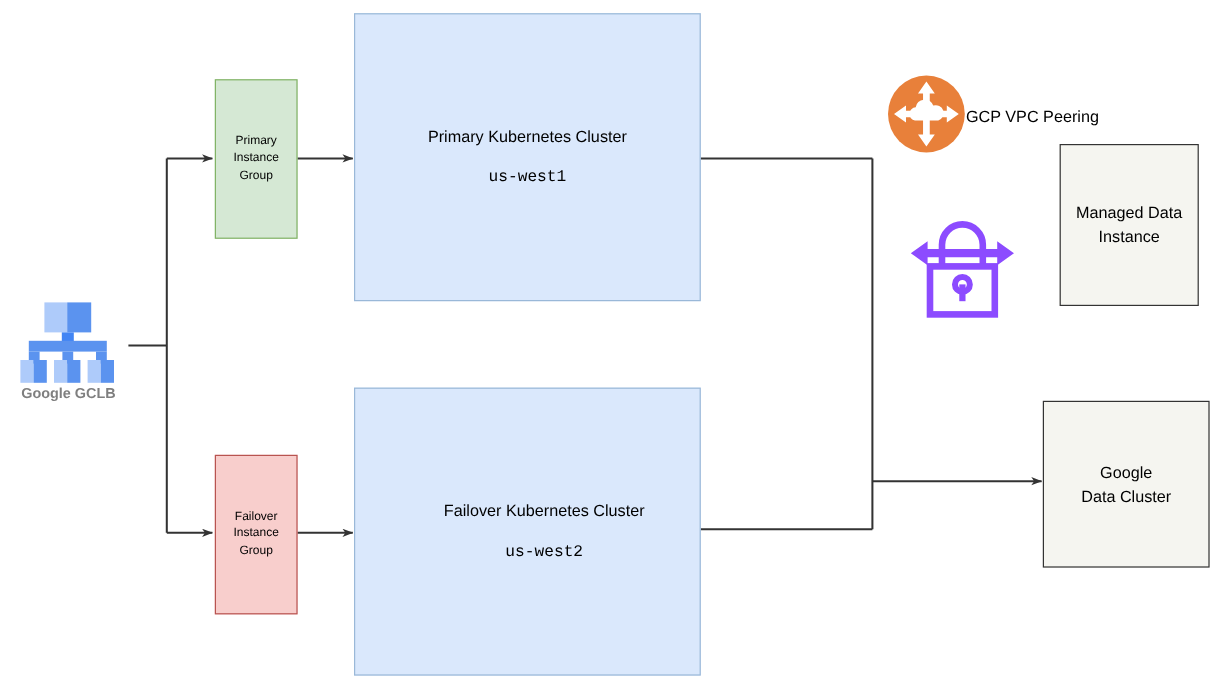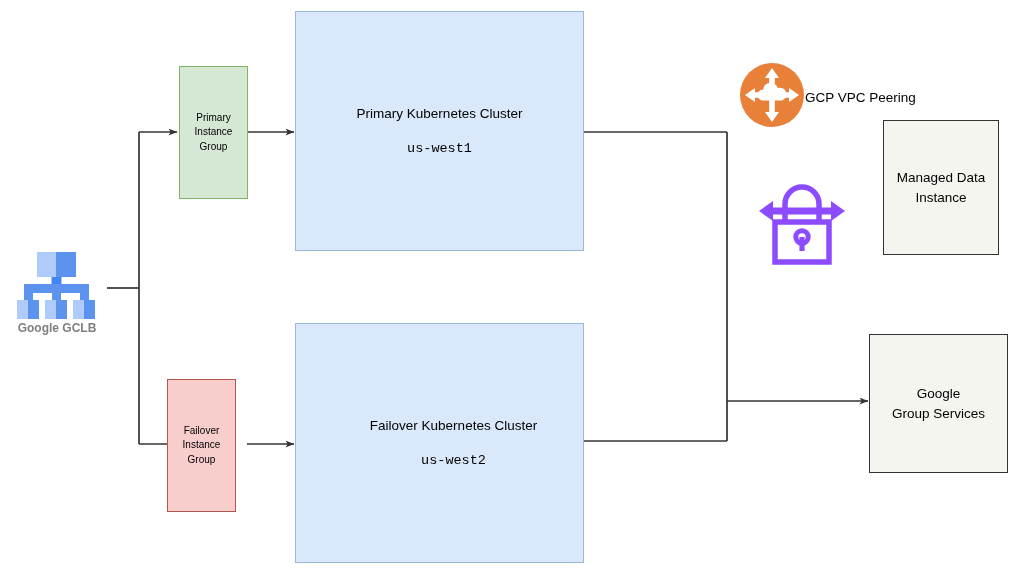--- a/index.html
+++ b/index.html
@@ -162,21 +162,21 @@
     </svg>
     <div id="gclb-label">Google GCLB</div>
   </div>
 
   <div class="node instance-group primary" style="left:179px; top:66px; width:69px; height:133px;">
     <span class="line">Primary</span>
     <span class="line">Instance</span>
     <span class="line">Group</span>
   </div>
 
-  <div class="node instance-group failover" style="left:167px; top:379px; width:69px; height:133px;">
+  <div class="node instance-group failover" style="left:179px; top:379px; width:69px; height:133px;">
     <span class="line">Failover</span>
     <span class="line">Instance</span>
     <span class="line">Group</span>
   </div>
 
   <div class="node cluster" style="left:295px; top:11px; width:289px; height:240px;">
     <span class="line">Primary Kubernetes Cluster</span>
     <span class="line">us-west1</span>
   </div>
 
@@ -224,16 +224,16 @@
     </svg>
   </div>
 
   <div class="node data-service" style="left:883px; top:120px; width:116px; height:135px;">
     <span class="line">Managed Data</span>
     <span class="line">Instance</span>
   </div>
 
   <div class="node data-service" style="left:869px; top:334px; width:139px; height:139px;text-align:center;">
     <span class="line">Google</span>
-    <span class="line">Group Services</span>
+    <span class="line">Data Cluster</span>
   </div>
 
 </div>
 
 </body></html>

